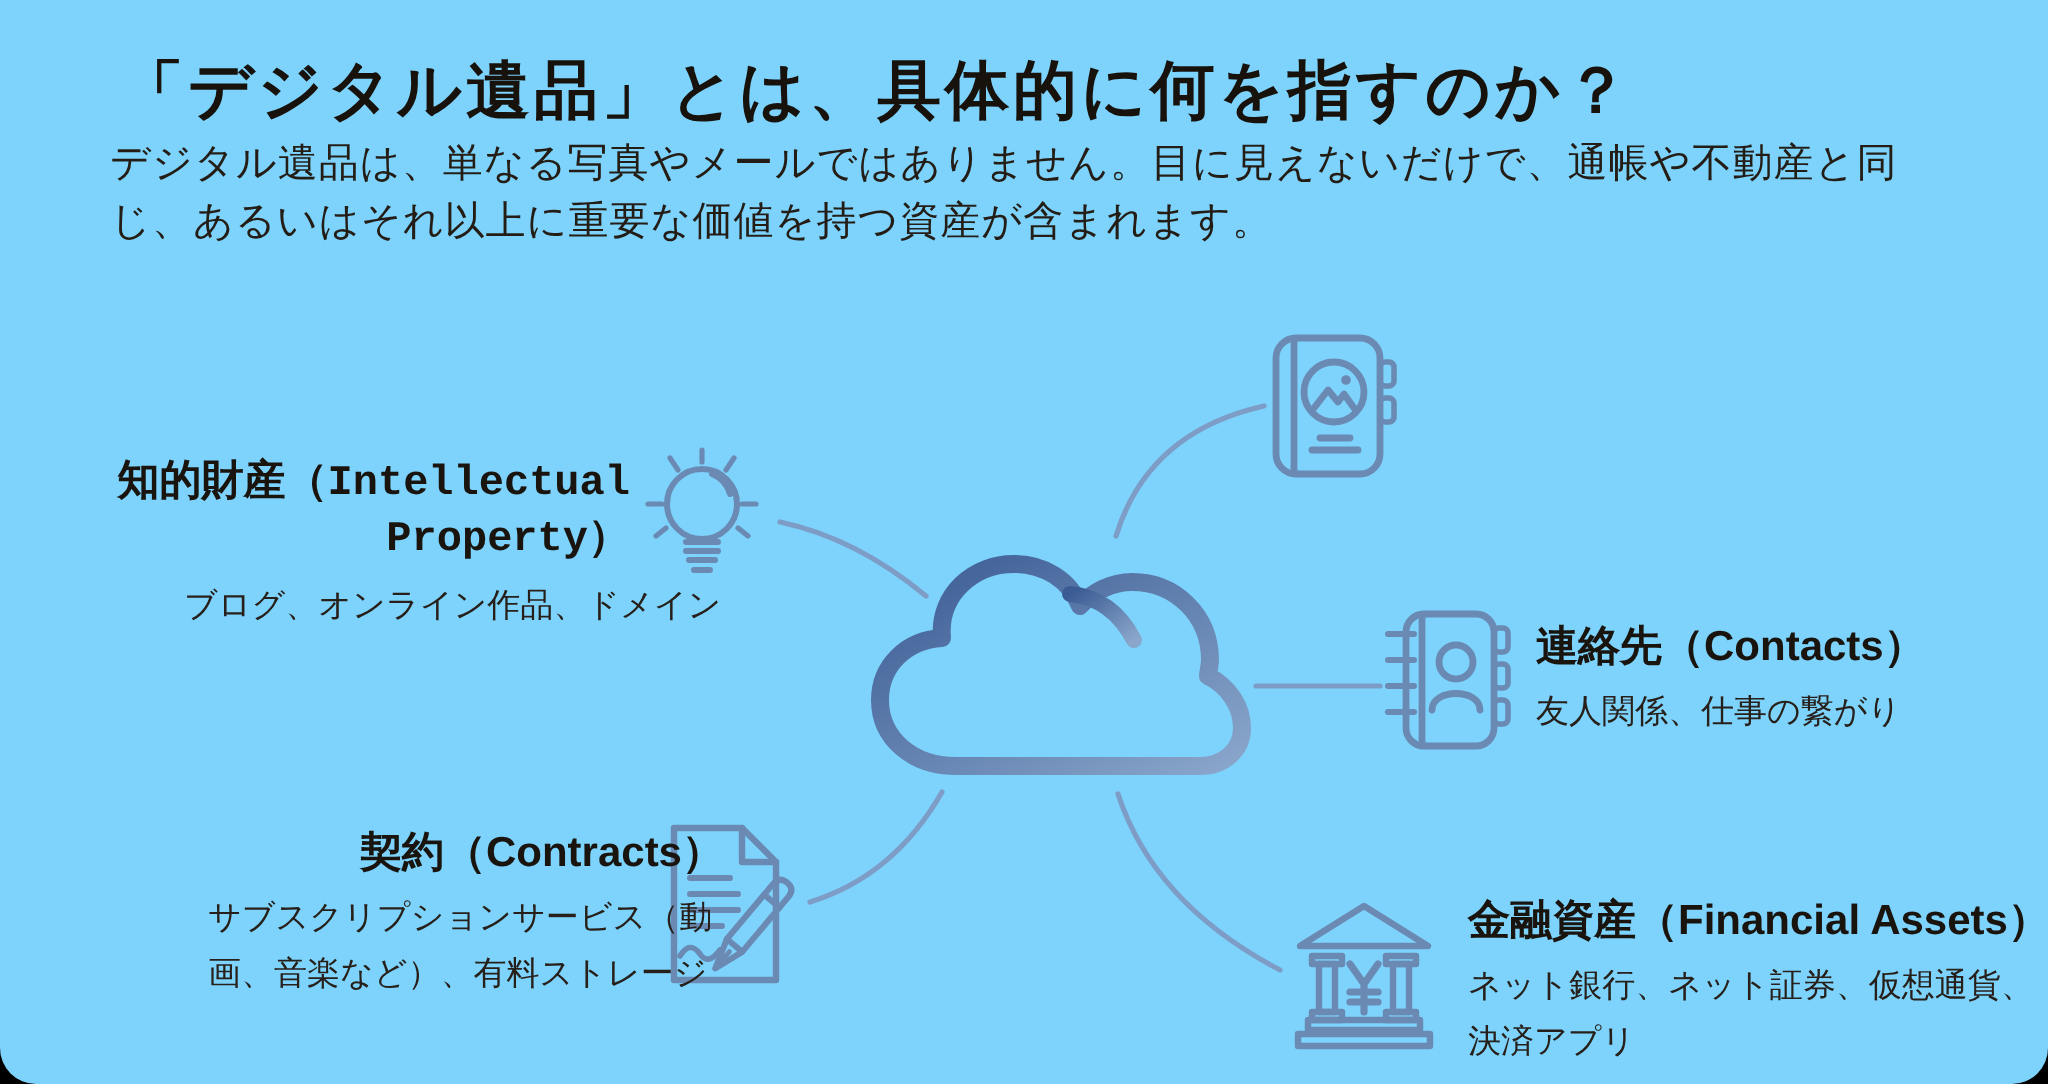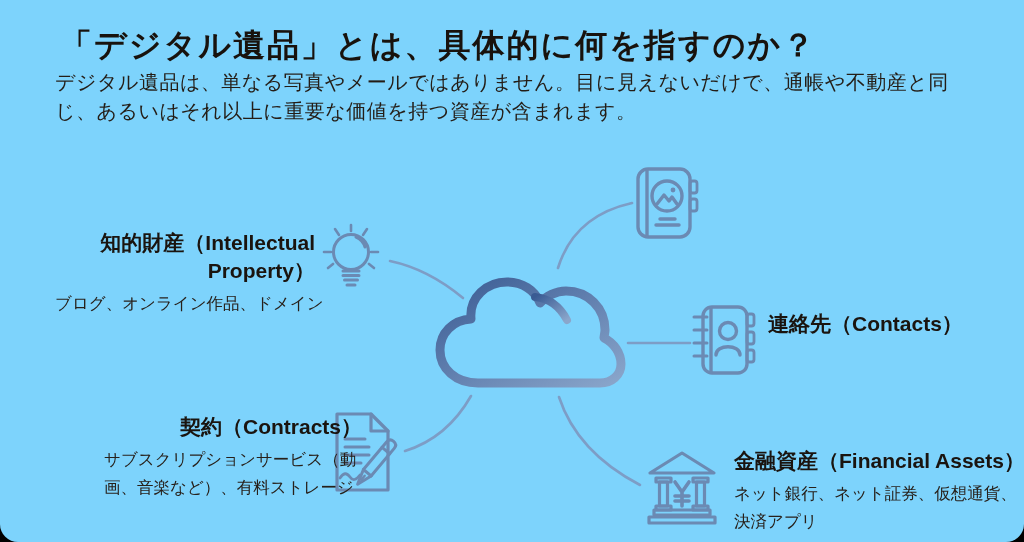--- a/index.html
+++ b/index.html
@@ -15,23 +15,23 @@
   }
   .page-desc{
     position:absolute;left:55px;top:68px;width:935px;margin:0;
     font-size:20px;letter-spacing:.5px;line-height:1.47;color:#241d16;
   }
   .overlay{position:absolute;left:0;top:0;width:1024px;height:542px;}
   .node-text{position:absolute;}
   .node-title{font-size:21px;font-weight:bold;color:#1a140f;line-height:1.34;}
   .node-desc{font-size:16.5px;color:#27201a;line-height:1.68;margin-top:5px;}
   .t-memories{left:712px;top:173px;width:270px;}
-  .t-ip{left:55px;top:229px;width:260px;}
+  .t-ip{left:55px;top:229px;width:260px;font-family:Liberation Mono, monospace;}
   .t-ip .node-title{text-align:right;}
-  .t-ip .node-desc{white-space:nowrap;}
+  .t-ip .node-desc{white-space:nowrap;margin-left:37px;}
   .t-contacts{left:768px;top:310px;width:240px;}
   .t-contacts .node-desc{white-space:nowrap;}
   .t-contracts{left:58px;top:413px;width:258px;margin-left:46px;}
   .t-contracts .node-title{text-align:right;}
   .t-financial{left:722px;top:447px;width:295px;margin-left:12px;}
   .icon{position:absolute;}
   .i-bulb{left:320px;top:222px;}
   .i-album{left:634px;top:164px;}
   .i-contacts{left:690px;top:303px;}
   .i-contract{left:326px;top:409px;}
@@ -130,20 +130,21 @@
   </svg>
 
 
   <div class="node-text t-ip">
     <div class="node-title">知的財産（Intellectual Property）</div>
     <div class="node-desc">ブログ、オンライン作品、ドメイン</div>
   </div>
 
   <div class="node-text t-contacts">
     <div class="node-title">連絡先（Contacts）</div>
+    <div class="node-desc">友人関係、仕事の繋がり</div>
   </div>
 
   <div class="node-text t-contracts">
     <div class="node-title">契約（Contracts）</div>
     <div class="node-desc">サブスクリプションサービス（動画、音楽など）、有料ストレージ</div>
   </div>
 
   <div class="node-text t-financial">
     <div class="node-title">金融資産（Financial Assets）</div>
     <div class="node-desc">ネット銀行、ネット証券、仮想通貨、決済アプリ</div>

